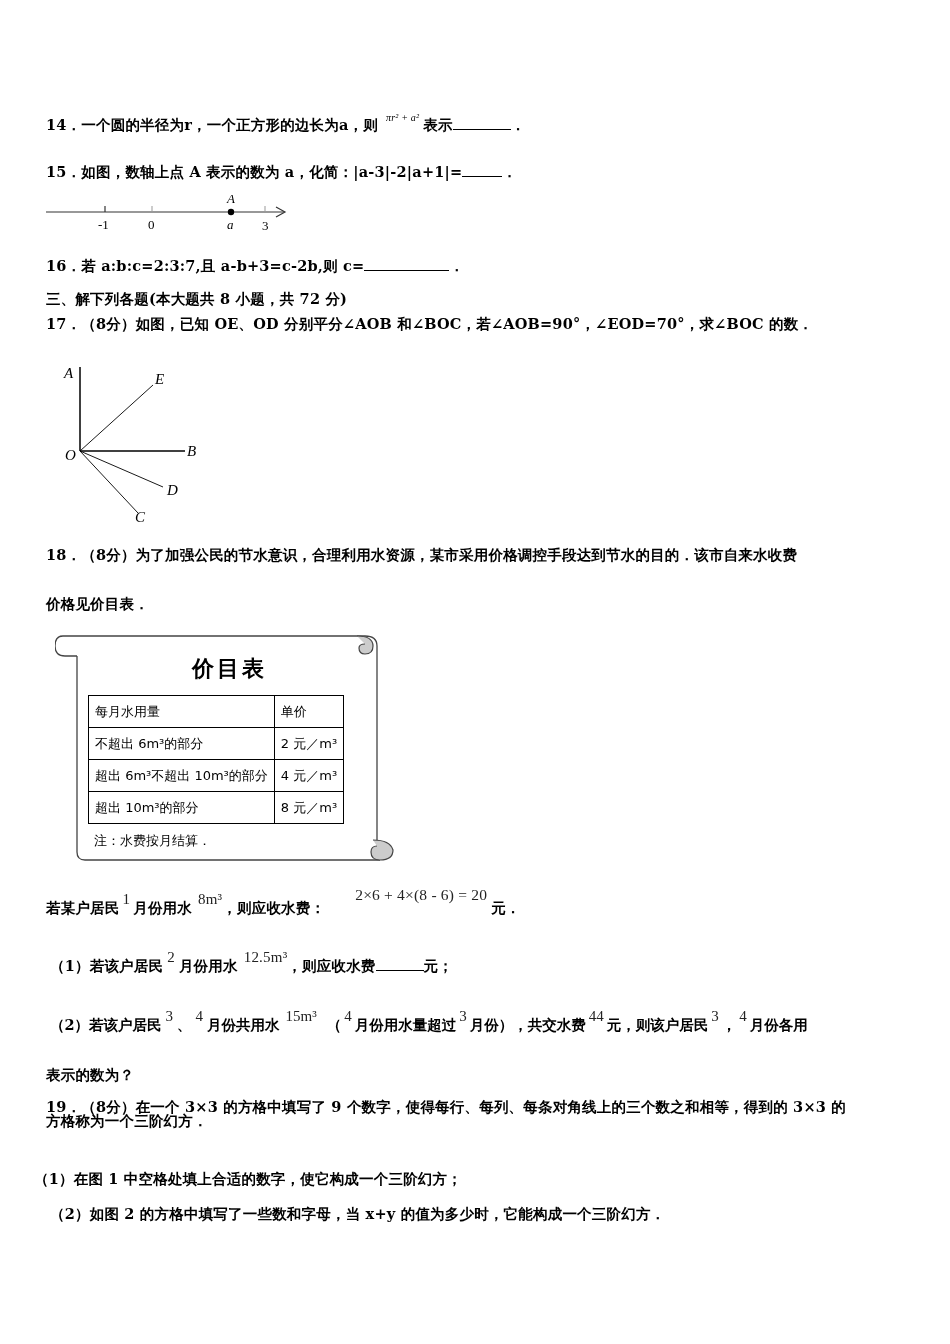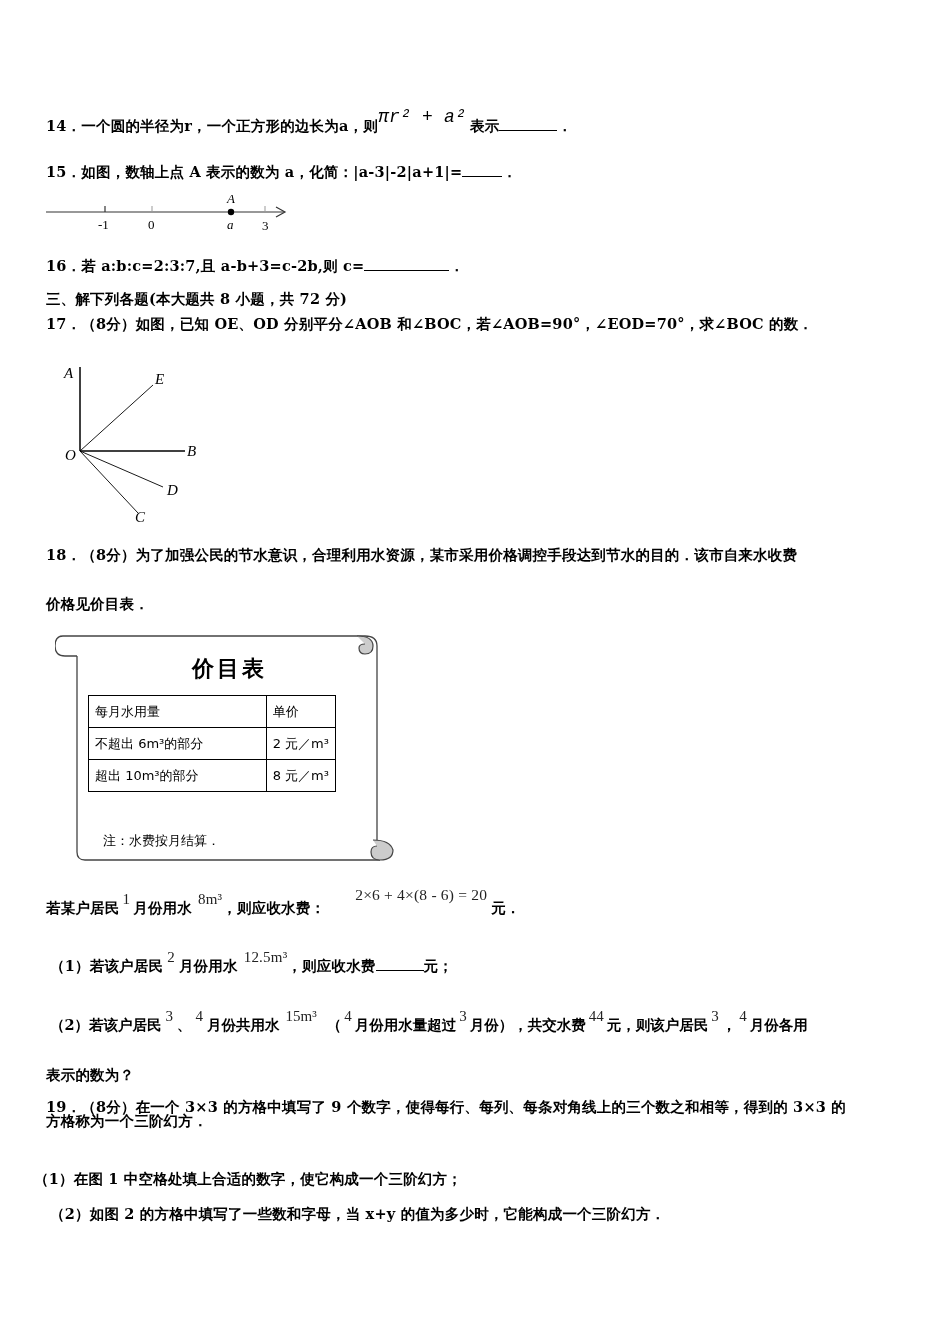--- a/index.html
+++ b/index.html
@@ -13,21 +13,21 @@
   .raise { position: relative; top: -9px; }
   .raise2 { position: relative; top: -13px; }
   svg text { font-family: "Liberation Serif", "DejaVu Serif", serif; }
   .scroll-table { border-collapse: collapse; font-family: "DejaVu Sans", "Liberation Sans", sans-serif; font-size: 13px; font-weight: normal; }
   .scroll-table td { border: 1.3px solid #000; height: 31px; padding: 0 6px; white-space: nowrap; }
 </style>
 </head>
 <body>
 
 <div class="abs q" style="left:46px; top:116px;">
-  <span>14．一个圆的半径为r，一个正方形的边长为a，则</span><span class="math raise" style="font-size:18px; margin:0 4px 0 0;font-family:Liberation Mono, monospace;">πr² + a²</span><span>表示</span><span class="blank" style="width:58px;"></span><span>．</span>
+  <span>14．一个圆的半径为r，一个正方形的边长为a，则</span><span class="math raise" style="font-size:10px; margin:0 4px 0 8px;">πr² + a²</span><span>表示</span><span class="blank" style="width:58px;"></span><span>．</span>
 </div>
 
 <div class="abs q" style="left:46px; top:163px;">
   <span>15．如图，数轴上点 A 表示的数为 a，化简：|a-3|-2|a+1|=</span><span class="blank" style="width:40px;"></span><span>．</span>
 </div>
 <svg class="abs" style="left:44px; top:190px;" width="250" height="46">
   <line x1="2" y1="22" x2="240" y2="22" stroke="#333" stroke-width="1.2"></line>
   <polyline points="232,17 241,22 232,27" fill="none" stroke="#333" stroke-width="1.2"></polyline>
   <line x1="61" y1="16" x2="61" y2="22" stroke="#333" stroke-width="1.2"></line>
   <line x1="108" y1="16" x2="108" y2="22" stroke="#999" stroke-width="1"></line>
@@ -65,37 +65,41 @@
 <div class="abs q" style="left:46px; top:595px;">价格见价目表．</div>
 
 <svg class="abs" style="left:55px; top:632px;" width="345" height="235">
   <path d="M8,4 L310,4 Q322,4 322,14 L322,208" fill="none" stroke="#444" stroke-width="1.3"></path>
   <path d="M8,4 Q0,4 0,14 Q0,24 10,24 L22,24" fill="none" stroke="#444" stroke-width="1.3"></path>
   <path d="M22,24 L22,220 Q22,228 30,228 L325,228" fill="none" stroke="#444" stroke-width="1.3"></path>
   <path d="M302,4 Q318,4 318,14 Q318,22 310,22 Q304,22 304,16 Q304,12 310,12" fill="#ccc" stroke="#444" stroke-width="1.2"></path>
   <path d="M318,208 Q335,208 338,218 Q338,228 325,228 Q316,228 316,220 Q316,214 322,214" fill="#ccc" stroke="#444" stroke-width="1.2"></path>
 </svg>
 <div class="abs" style="left:192px; top:654px; font-family:'DejaVu Sans','Liberation Sans',sans-serif; font-size:22px; font-weight:bold; letter-spacing:3px;">价目表</div>
-<table class="abs scroll-table" style="left:88px; top:695px; width:248px;">
+<table class="abs scroll-table" style="left:88px; top:695px; width:220px;">
   <tbody>
       <tr>
     <td style="width:180px;">每月水用量</td>
     <td>单价</td>
   </tr>
   <tr>
     <td>不超出 6m³的部分</td>
     <td>2 元／m³</td>
   </tr>
   <tr>
+    <td>超出 6m³不超出 10m³的部分</td>
+    <td>4 元／m³</td>
+  </tr>
+  <tr>
     <td>超出 10m³的部分</td>
     <td>8 元／m³</td>
   </tr>
 </tbody>
   </table>
-<div class="abs" style="left:103px; top:832px; font-family:Liberation Mono, monospace; font-size:13px;">注：水费按月结算．</div>
+<div class="abs" style="left:94px; top:832px; font-family:Liberation Mono, monospace; font-size:13px;">注：水费按月结算．</div>
 
 <div class="abs q" style="left:46px; top:899px;">
   <span>若某户居民</span><span class="mathn raise" style="font-size:15px; margin:0 3px;">1</span><span>月份用水</span><span class="mathn raise" style="font-size:15px; margin-left:6px;margin-top:24px;">8m³</span><span>，则应收水费：</span><span class="mathn raise2" style="font-size:15.5px; margin:0 4px 0 30px;">2×6 + 4×(8 - 6) = 20</span><span>元．</span>
 </div>
 
 <div class="abs q" style="left:50px; top:957px;">
   <span>（1）若该户居民</span><span class="mathn raise" style="font-size:15px; margin:0 4px;">2</span><span>月份用水</span><span class="mathn raise" style="font-size:15px; margin-left:6px;">12.5m³</span><span>，则应收水费</span><span class="blank" style="width:48px;"></span><span>元；</span>
 </div>
 
 <div class="abs q" style="left:50px; top:1016px; letter-spacing:0;">

